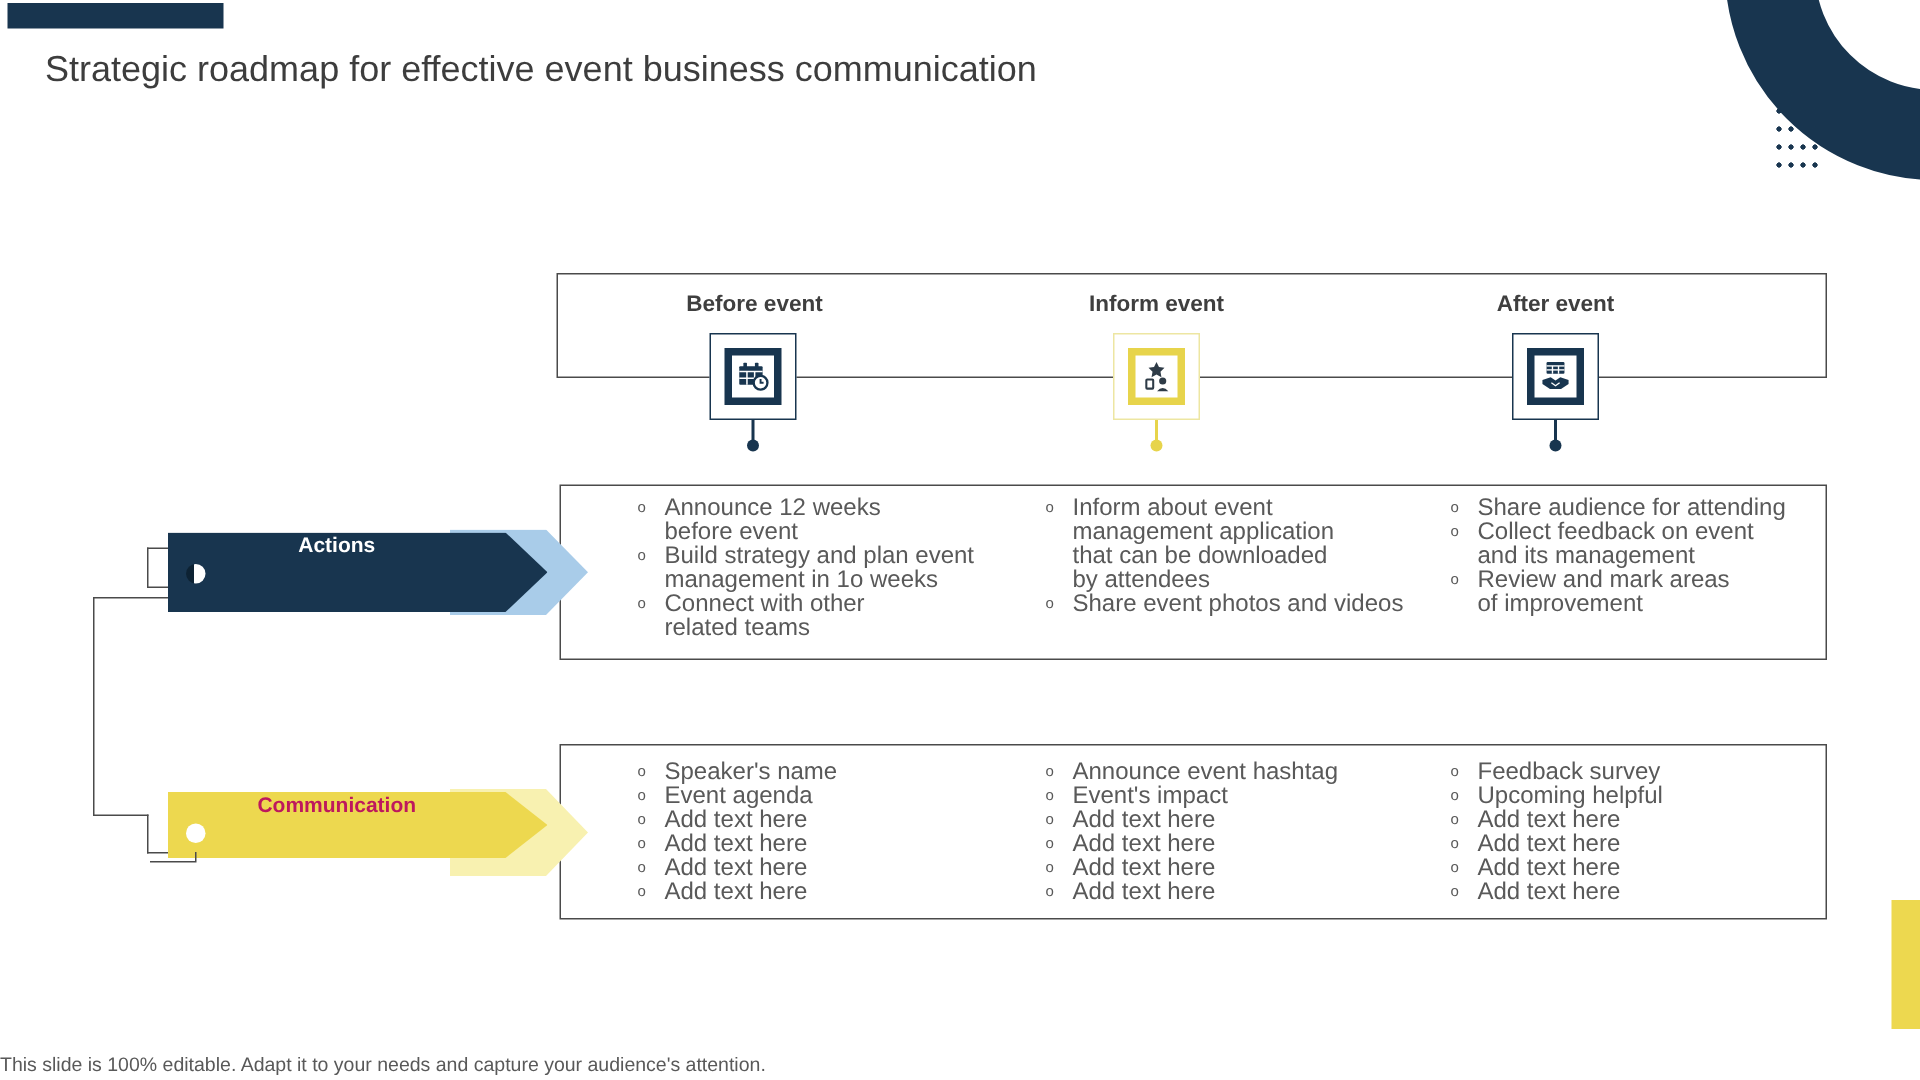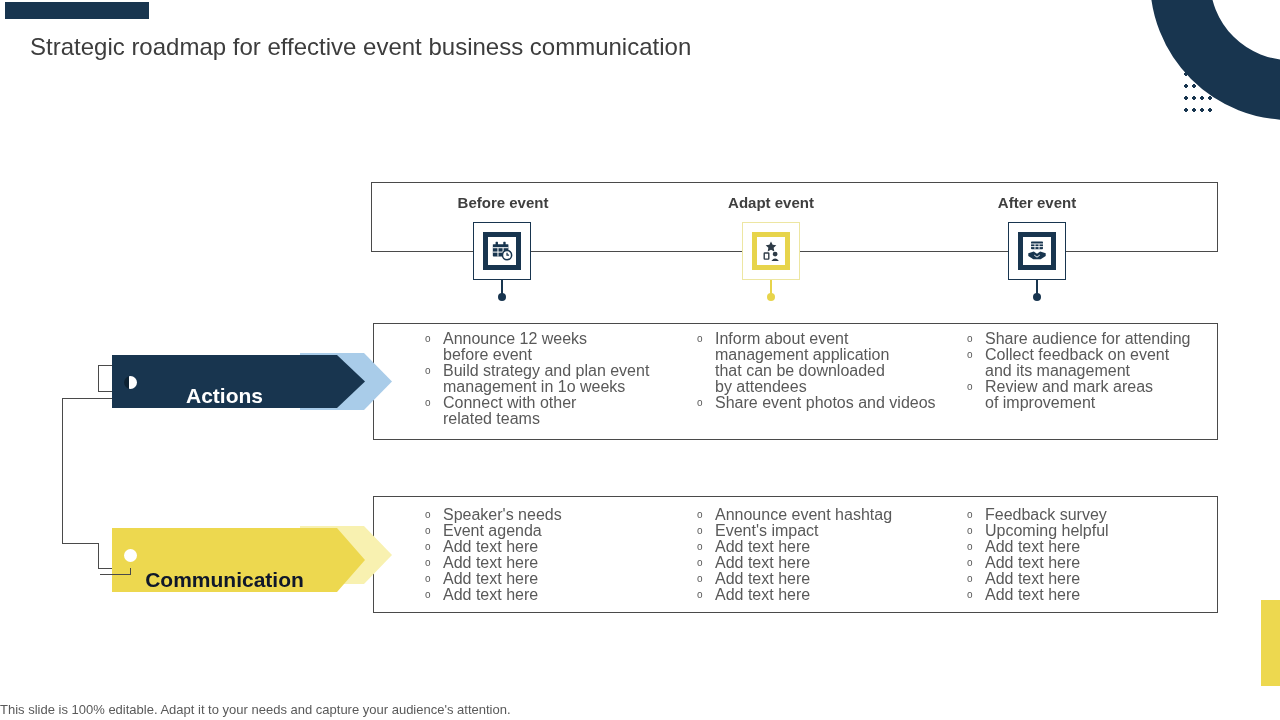--- a/index.html
+++ b/index.html
@@ -36,43 +36,43 @@
 
   
   .content-box{position:absolute;left:373px;width:845px;height:117px;border:1px solid #4a4a4a;box-sizing:border-box;}
   .cell{position:absolute;width:258px;}
   .bi{display:flex;line-height:16px;}
   .bm{width:18px;flex:none;font-size:10px;color:#595959;padding-left:2px;}
   .bt{font-size:16px;color:#595959;white-space:pre-line;}
 
   
   .chev{position:absolute;clip-path:polygon(0 0,calc(100% - 28px) 0,100% 50%,calc(100% - 28px) 100%,0 100%);}
-  .arrow-main{z-index:2;display:flex;align-items:flex-end;justify-content:center;
-              font-size:21px;font-weight:bold;padding-right:28px;box-sizing:border-box;}
+  .arrow-main{z-index:2;display:flex;align-items:flex-start;justify-content:center;
+              font-size:14px;font-weight:bold;padding-right:28px;box-sizing:border-box;}
   .arrow-back{z-index:1;}
   .row-circle{position:absolute;width:13px;height:13px;border-radius:50%;z-index:3;}
 
   
   .ln{position:absolute;background:#4a4a4a;z-index:1;}
 </style>
 </head>
 <body>
 
 <div class="slide">
 
   <div class="bar-topleft"></div>
   <div class="ring"></div>
   <div class="dots"></div>
   <div class="bar-right"></div>
 
   <div class="title">Strategic roadmap for effective event business communication</div>
 
   <div class="hdr-box"></div>
   <div class="col-header" style="left:393px;">Before event</div>
-  <div class="col-header" style="left:661px;">Adapt event</div>
+  <div class="col-header" style="left:661px;">Inform event</div>
   <div class="col-header" style="left:927px;">After event</div>
 
   <div class="icon-outer navy-frame" style="left:473px;">
     <div class="icon-inner navy-inner">
       <svg width="22" height="22" viewBox="0 0 24 24">
         <rect x="2" y="4.5" width="17" height="13.5" rx="0.8" fill="#18354F"></rect>
         <rect x="5" y="2" width="2.6" height="4.6" rx="0.6" fill="#18354F"></rect>
         <rect x="13.4" y="2" width="2.6" height="4.6" rx="0.6" fill="#18354F"></rect>
         <line x1="2" y1="8.4" x2="19" y2="8.4" stroke="#fff" stroke-width="1.1"></line>
         <line x1="7.6" y1="8.4" x2="7.6" y2="18" stroke="#fff" stroke-width="1.1"></line>
@@ -125,21 +125,21 @@
   <div class="ln" style="left:100px;top:574px;width:30px;height:1px;z-index:3;"></div>
   <div class="ln" style="left:130px;top:568px;width:1px;height:7px;z-index:3;"></div>
 
   <div class="chev arrow-back" style="left:300px;top:353px;width:92px;height:57px;background:#A9CCE9;"></div>
   <div class="chev arrow-main" style="left:112px;top:355px;width:253px;height:53px;background:#18354F;color:#ffffff;">
     <span>Actions</span>
   </div>
   <div class="row-circle" style="left:124px;top:376px;background:linear-gradient(90deg,#0d2233 0 40%,#ffffff 40%);"></div>
 
   <div class="chev arrow-back" style="left:300px;top:526px;width:92px;height:58px;background:#F8F1B0;"></div>
-  <div class="chev arrow-main" style="left:112px;top:528px;width:253px;height:64px;background:#EDD84F;color:#0f172a;">
+  <div class="chev arrow-main" style="left:112px;top:528px;width:253px;height:44px;background:#EDD84F;color:#be185d;">
     <span>Communication</span>
   </div>
   <div class="row-circle" style="left:124px;top:549px;background:#ffffff;"></div>
 
   <div class="content-box" style="top:323px;"></div>
   <div class="cell" style="left:423px;top:331px;">
     <div class="bi">
         <span class="bm">o</span>
         <span class="bt">Announce 12 weeks
 before event</span>
@@ -182,21 +182,21 @@
         <span class="bm">o</span>
         <span class="bt">Review and mark areas
 of improvement</span>
       </div>
   </div>
 
   <div class="content-box" style="top:496px;"></div>
   <div class="cell" style="left:423px;top:507px;">
     <div class="bi">
         <span class="bm">o</span>
-        <span class="bt">Speaker's needs</span>
+        <span class="bt">Speaker's name</span>
       </div>
     <div class="bi">
         <span class="bm">o</span>
         <span class="bt">Event agenda</span>
       </div>
     <div class="bi">
         <span class="bm">o</span>
         <span class="bt">Add text here</span>
       </div>
     <div class="bi">

